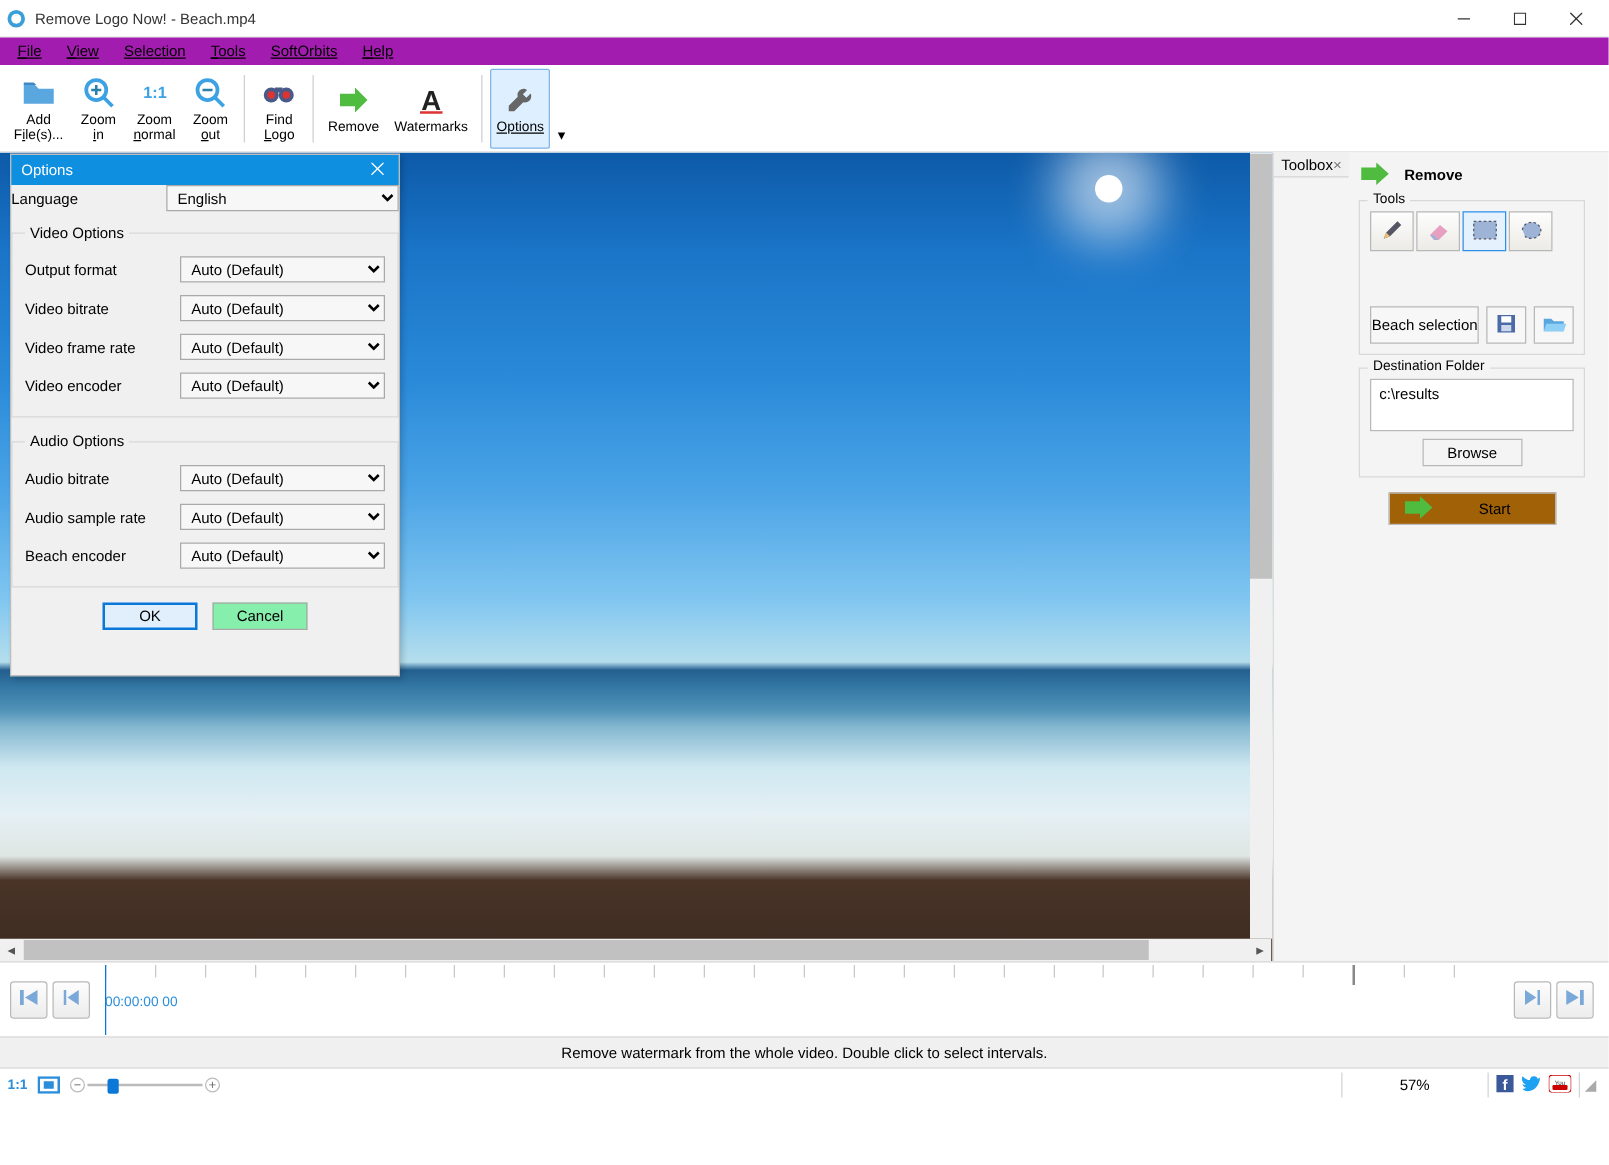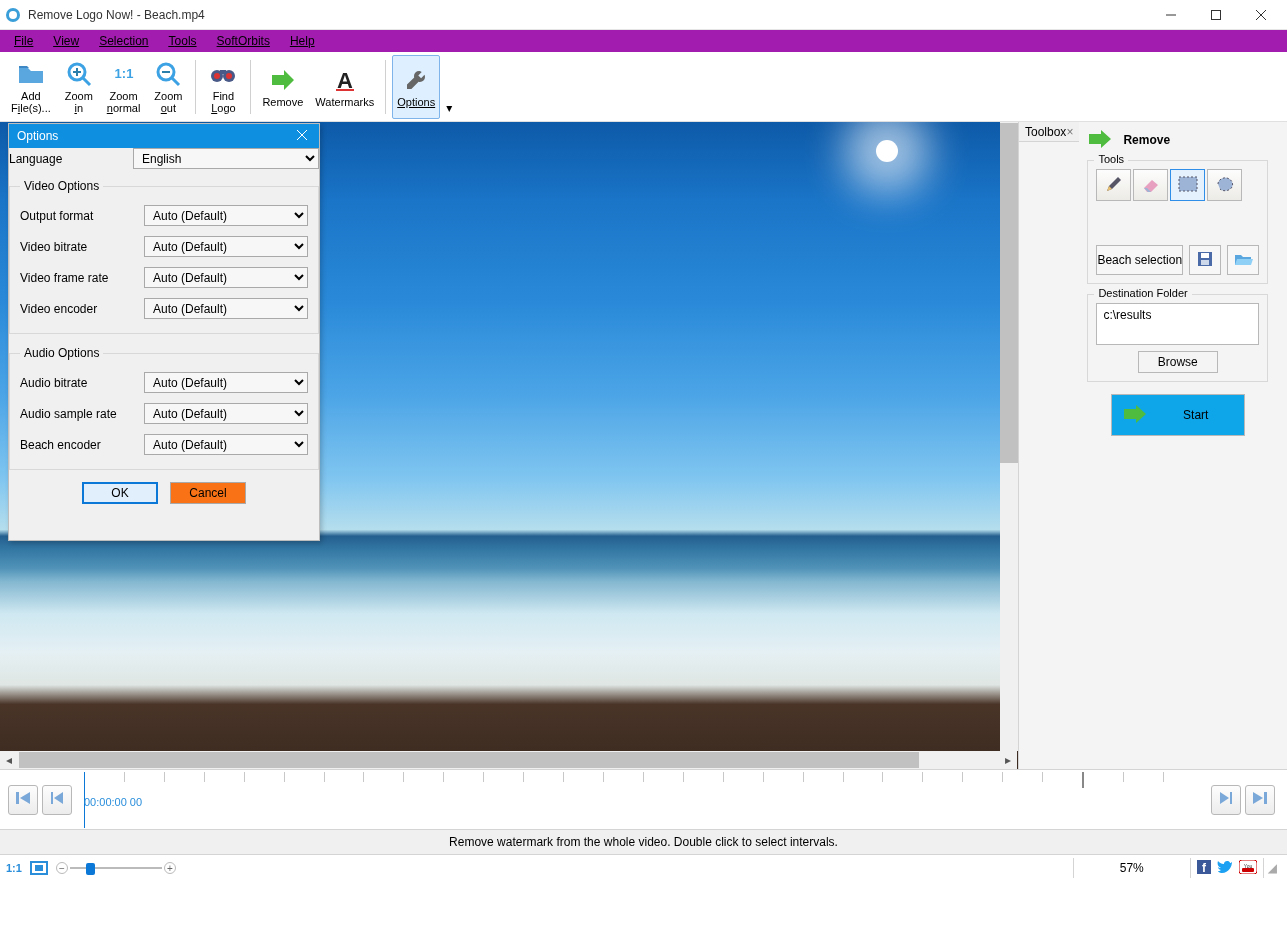--- a/index.html
+++ b/index.html
@@ -43,41 +43,41 @@
 .dialog-title { height: 24px; background: #0f8fe0; color: #fff; display: flex; align-items: center; padding: 0 8px; font-size: 12px; }
 .dialog-title .spacer { flex: 1; }
 .dialog-title .close { cursor: pointer; padding: 0 4px; }
 .dialog-body { padding: 0; }
 .row { display: flex; align-items: center; margin-bottom: 10px; }
 .row label { width: 124px; font-size: 12px; }
 .row select { flex: 1; height: 21px; font-size: 12px; border: 1px solid #a9a9a9; background: #f7f7f7; padding: 0 4px; }
 .fieldset { border: 1px solid #d8d8d8; padding: 12px 10px 4px; margin-bottom: 12px; position: relative; }
 .fieldset legend { font-size: 12px; padding: 0 4px; }
 .dialog-buttons { display: flex; justify-content: center; gap: 12px; margin-top: 2px; }
-.dialog-buttons button { width: 76px; height: 22px; font-size: 12px; border: 1px solid #a9a9a9; background: #f97316; cursor: pointer; }
+.dialog-buttons button { width: 76px; height: 22px; font-size: 12px; border: 1px solid #a9a9a9; background: #86efac; cursor: pointer; }
 .dialog-buttons button.primary { border: 2px solid #0b78d7; background: #e1eefb; }
 
 
 .toolbox { width: 269px; background: #f4f4f4; border-left: 1px solid #d4d4d4; display: flex; flex-direction: row; }
 .toolbox-title { height: 20px; padding: 2px 6px; font-size: 12px; background: #f0f0f0; border-bottom: 1px solid #d4d4d4; display: flex; justify-content: space-between; align-items: center; }
 .toolbox-body { padding: 8px 8px; }
 .mode-row { display: flex; align-items: center; gap: 8px; margin-bottom: 10px; }
 .mode-row .icon { width: 28px; height: 20px; }
 .mode-row b { font-size: 12px; }
 .group { border: 1px solid #d8d8d8; padding: 8px; margin-bottom: 10px; position: relative; }
 .group-title { position: absolute; top: -8px; left: 6px; background: #f4f4f4; padding: 0 4px; font-size: 11px; }
 .tool-icons { display: flex; gap: 2px; }
 .tool-icon { width: 35px; height: 32px; border: 1px solid #b8b8b8; background: linear-gradient(#fdfdfd, #ecebe6); display: flex; align-items: center; justify-content: center; cursor: pointer; }
 .tool-icon.sel { border: 1px solid #2f8fe8; background: #e5f1fc; }
 .clear-row { display: flex; gap: 6px; }
 .clear-btn { flex: 1; height: 30px; border: 1px solid #b8b8b8; background: #f7f7f7; font-size: 12px; cursor: pointer; }
 .square-btn { width: 32px; height: 30px; border: 1px solid #b8b8b8; background: #f7f7f7; cursor: pointer; display: flex; align-items: center; justify-content: center; }
 .text-input { width: 100%; height: 42px; border: 1px solid #b8b8b8; background: #fff; padding: 4px 6px; font-size: 12px; }
 .browse-btn { width: 80px; height: 22px; border: 1px solid #b8b8b8; background: #f4f4f4; font-size: 12px; cursor: pointer; margin: 6px auto 0; display: block; }
-.start-btn { width: 134px; height: 42px; margin: 12px auto 0; border: 1px solid #b8b8b8; background: #0ea5e9; display: flex; align-items: center; gap: 10px; padding: 0 10px; cursor: pointer; }
+.start-btn { width: 134px; height: 26px; margin: 12px auto 0; border: 1px solid #b8b8b8; background: #a16207; display: flex; align-items: center; gap: 10px; padding: 0 10px; cursor: pointer; }
 
 
 .timeline-area { height: 60px; border-top: 1px solid #d4d4d4; display: flex; align-items: center; padding: 0 8px; background: #fff; position: relative; }
 .play-ctrl { width: 30px; height: 30px; border: 1px solid #b8b8b8; border-radius: 3px; background: linear-gradient(#fdfdfd,#ececec); display: flex; align-items: center; justify-content: center; margin-right: 4px; cursor: pointer; }
 .timeline { flex: 1; height: 56px; position: relative; margin: 0 8px; }
 .tl-ticks { position: absolute; top: 0; left: 0; right: 0; height: 20px; display: flex; }
 .tl-tick { flex: 1; border-left: 1px solid #c8c8c8; height: 10px; }
 .tl-marker { position: absolute; left: 0; top: 0; width: 1px; height: 56px; background: #0b78d7; }
 .tl-time { position: absolute; left: 0; top: 24px; font-size: 11px; color: #2a8edb; }
 .hint-bar { height: 26px; background: #f0f0f0; border-top: 1px solid #d4d4d4; border-bottom: 1px solid #d4d4d4; display: flex; align-items: center; justify-content: center; font-size: 12px; }

